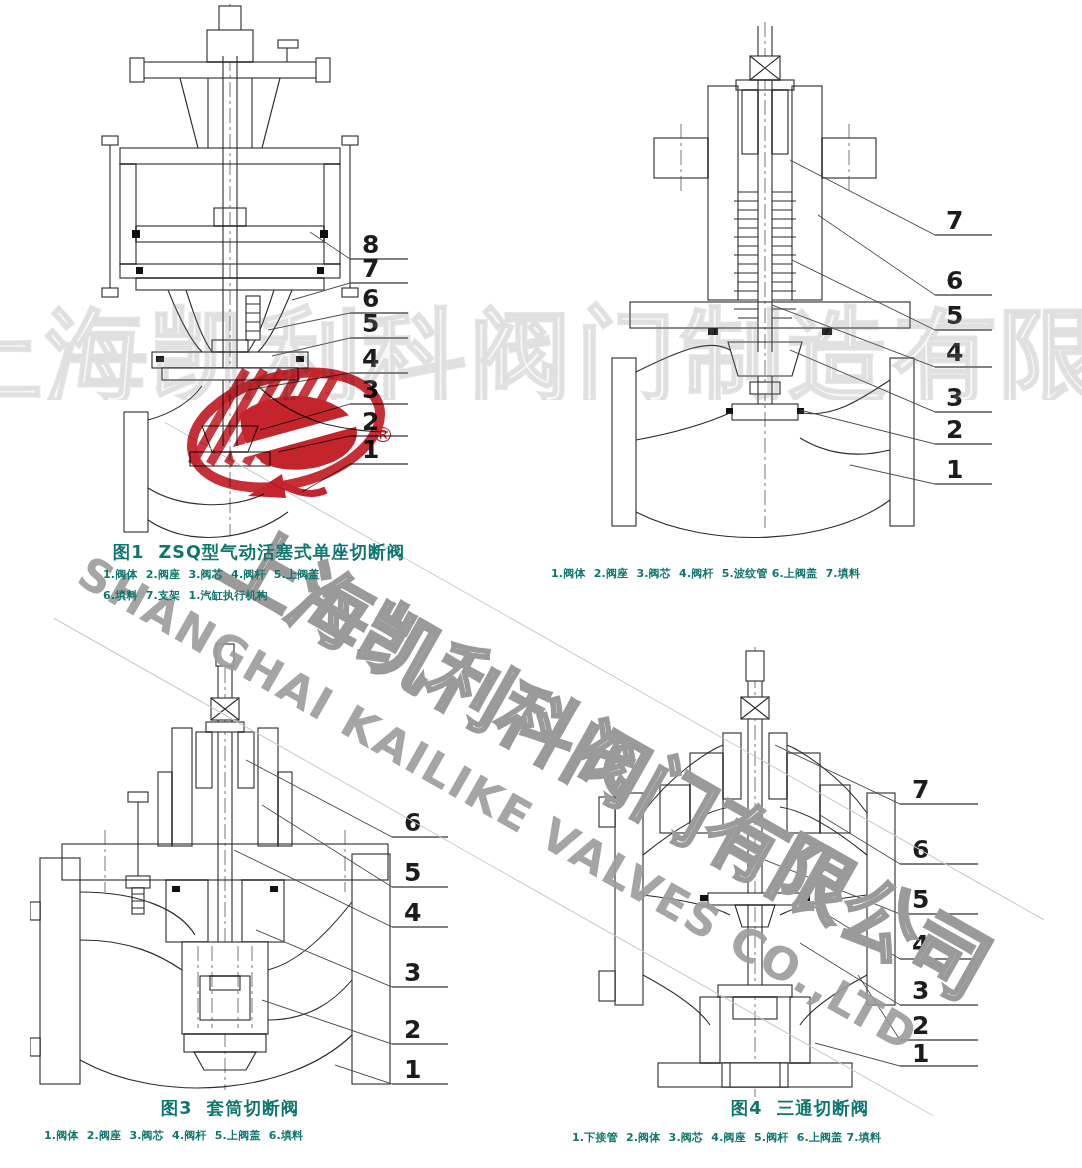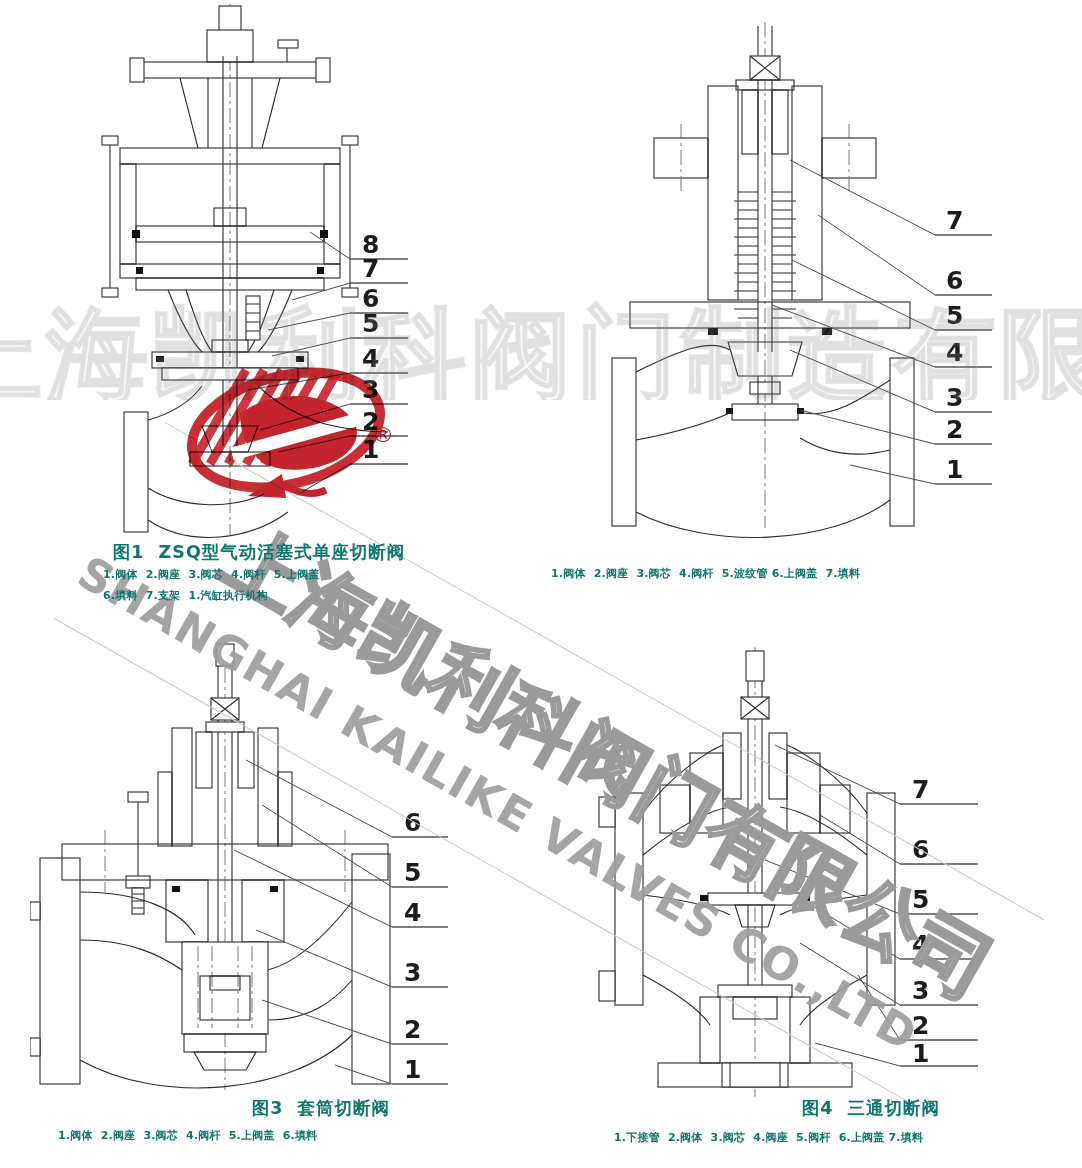--- a/index.html
+++ b/index.html
@@ -376,19 +376,19 @@
     <path d="M114,132 C130,142 146,144 158,138" stroke="#c4242b" stroke-width="7" fill="none"></path>
     <text x="215" y="90" font-size="22" fill="#c4242b" text-anchor="middle">®</text>
   </svg>
 
   <div class="cap" style="left:99px;top:540px;width:320px;">图1  ZSQ型气动活塞式单座切断阀</div>
   <div class="parts" style="left:103px;top:567px;">1.阀体  2.阀座  3.阀芯  4.阀杆  5.上阀盖</div>
   <div class="parts" style="left:103px;top:588px;">6.填料  7.支架  1.汽缸执行机构</div>
 
   <div class="parts" style="left:551px;top:566px;">1.阀体  2.阀座  3.阀芯  4.阀杆  5.波纹管 6.上阀盖  7.填料</div>
 
-  <div class="cap" style="left:70px;top:1096px;width:320px;text-align:right;">图3  套筒切断阀</div>
-  <div class="parts" style="left:58px;top:1128px;">1.阀体  2.阀座  3.阀芯  4.阀杆  5.上阀盖  6.填料</div>
-
-  <div class="cap" style="left:620px;top:1096px;width:320px;text-align:right;">图4  三通切断阀</div>
-  <div class="parts" style="left:572px;top:1130px;margin-left:42px;">1.下接管  2.阀体  3.阀芯  4.阀座  5.阀杆  6.上阀盖 7.填料</div>
+  <div class="cap" style="left:70px;top:1096px;width:320px;">图3  套筒切断阀</div>
+  <div class="parts" style="left:44px;top:1128px;">1.阀体  2.阀座  3.阀芯  4.阀杆  5.上阀盖  6.填料</div>
+
+  <div class="cap" style="left:640px;top:1096px;width:320px;">图4  三通切断阀</div>
+  <div class="parts" style="left:572px;top:1130px;">1.下接管  2.阀体  3.阀芯  4.阀座  5.阀杆  6.上阀盖 7.填料</div>
 
 </div>
 
 </body></html>

